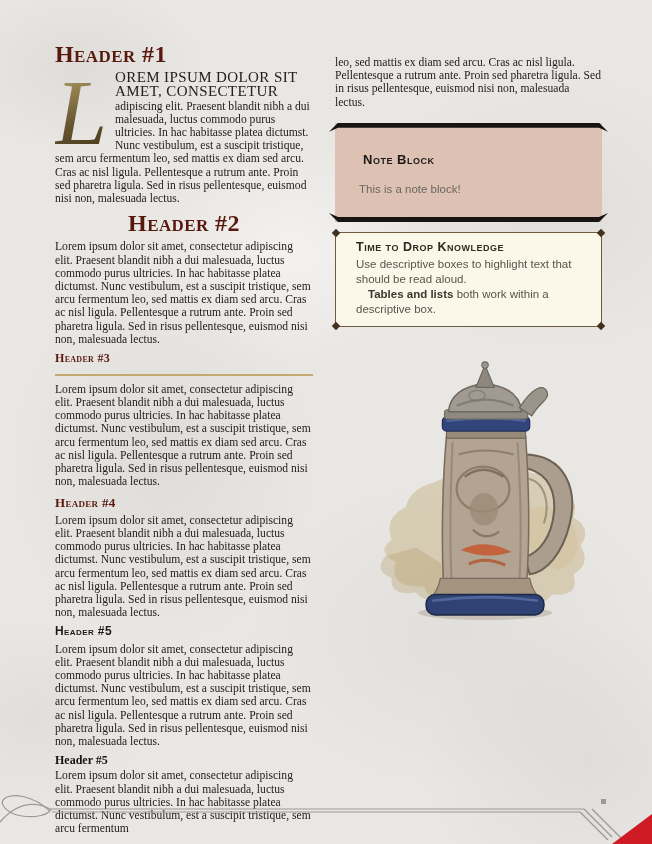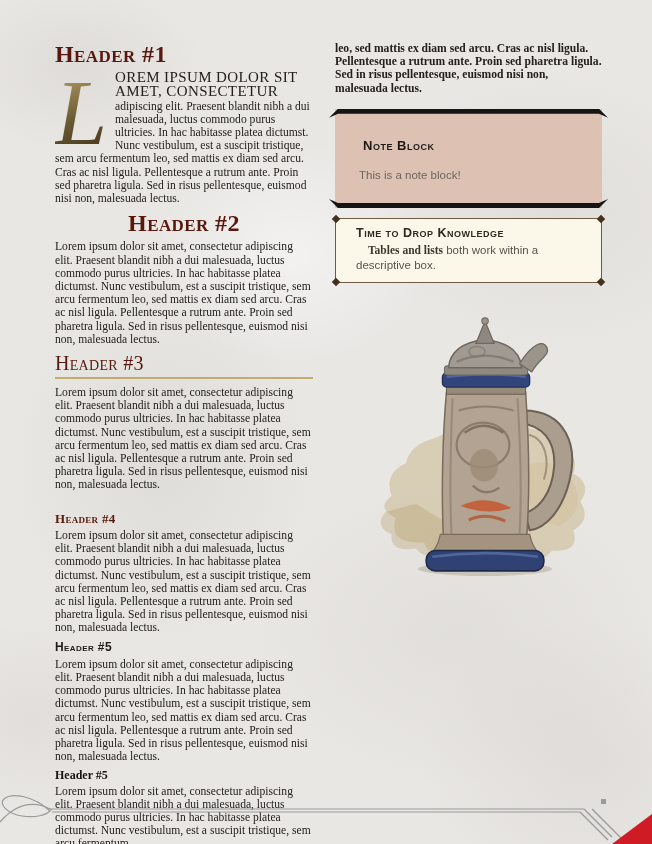--- a/index.html
+++ b/index.html
@@ -24,41 +24,41 @@
   .col-left{width:258px;flex:0 0 258px;}
   .col-right{width:267px;flex:0 0 267px;}
 
   .h-big{
     font-size:24px;line-height:1.05;margin:0 0 4px;
     font-weight:700;font-variant:small-caps;letter-spacing:.4px;
     color:#58180D;
   }
   .h-big.mt{margin-top:6px;text-align:center;}
   .h-mid{
-    font-size:20px;line-height:1.15;margin:4px 0 7px;
-    font-weight:400;font-variant:small-caps;letter-spacing:.3px;
-    color:#58180D;border-bottom:2px solid #c3aa6d;padding-bottom:2px;
+    font-size:12px;line-height:1.15;margin:4px 0 7px;
+    font-weight:700;font-variant:small-caps;letter-spacing:.3px;
+    color:#58180D;border-bottom:2px solid #c3aa6d;padding-bottom:8px;
   }
   .h-small{
-    font-size:13px;line-height:1.1;margin:20px 0 3px;
+    font-size:13px;line-height:1.1;margin:8px 0 3px;
     font-weight:700;font-variant:small-caps;letter-spacing:.3px;
     color:#58180D;
   }
   .h-tiny{
     font-family:"Liberation Sans", sans-serif;
     font-size:12px;line-height:1.1;margin:5px 0 4px;
     font-weight:700;font-variant:small-caps;letter-spacing:.4px;
     color:#1e1b17;
   }
   .h-bold{
     font-size:12px;line-height:1.1;margin:4px 0 2px;
     font-weight:700;color:#16130f;
   }
   p.body-text{font-size:11.6px;line-height:13.2px;margin:0 0 6px;}
-  .col-right > p.body-text{font-weight:bold;}
+  .col-right > p.body-text{margin-top:14px;}
 
   .dropcap{
     float:left;
     font-size:94px;line-height:74px;
     width:56px;margin:4px 4px 0 0;
     font-style:italic;
     background:linear-gradient(160deg,#a3905c 10%,#6b5933 55%,#4a3a1c 95%);
     -webkit-background-clip:text;background-clip:text;
     color:transparent;
   }
@@ -99,21 +99,21 @@
   .desc-title{
     font-family:"Liberation Sans", sans-serif;font-weight:700;
     font-variant:small-caps;letter-spacing:.5px;
     font-size:12.5px;line-height:15px;color:#2e2a22;margin:0 0 2px;
   }
   .desc-body{
     font-family:"Liberation Sans", sans-serif;
     font-size:11.5px;line-height:15px;color:#57544c;margin:0;
   }
   .desc-body.indent{text-indent:12px;}
-  .desc-bold{font-weight:700;color:#3a372f;font-family:Liberation Serif, serif;}
+  .desc-bold{font-weight:700;color:#3a372f;}
 
   .illustration{margin:30px 0 0 34px;width:228px;height:266px;}
 
   .footer-art{position:absolute;left:0;bottom:0;width:652px;height:52px;}
 </style>
 </head>
 <body>
 
 <div class="page">
   <div class="content">
@@ -149,20 +149,21 @@
         </div>
         <div class="note-bar bottom"></div>
       </div>
 
       <div class="descbox">
         <span class="corner tl"></span>
         <span class="corner tr"></span>
         <span class="corner bl"></span>
         <span class="corner br"></span>
         <p class="desc-title">Time to Drop Knowledge</p>
+        <p class="desc-body">Use descriptive boxes to highlight text that should be read aloud.</p>
         <p class="desc-body indent"><span class="desc-bold">Tables and lists</span><span> both work within a descriptive box.</span></p>
       </div>
 
       <svg class="illustration" viewBox="0 0 220 262" xmlns="http://www.w3.org/2000/svg">
 
         <path d="M34,148 Q12,158 20,180 Q4,192 24,202 Q16,228 52,226 Q58,246 92,238 Q102,252 134,244 Q164,252 178,234 Q206,236 199,214 Q217,204 206,186 Q218,168 199,158 Q206,138 184,136 Q188,118 168,116 L148,112 Q118,98 88,112 L60,124 Q38,130 34,148 Z" fill="#c4ae7c" opacity="0.45"></path>
         <path d="M14,196 Q2,210 20,218 Q18,236 44,232 Q52,244 74,236 L80,210 L44,188 Z" fill="#b5a06c" opacity="0.35"></path>
         <path d="M150,150 Q190,140 200,170 Q212,196 184,210 L158,200 Z" fill="#cdbb8d" opacity="0.35"></path>
 
         <ellipse cx="112" cy="252" rx="66" ry="7" fill="#8c7f6a" opacity="0.30"></ellipse>

